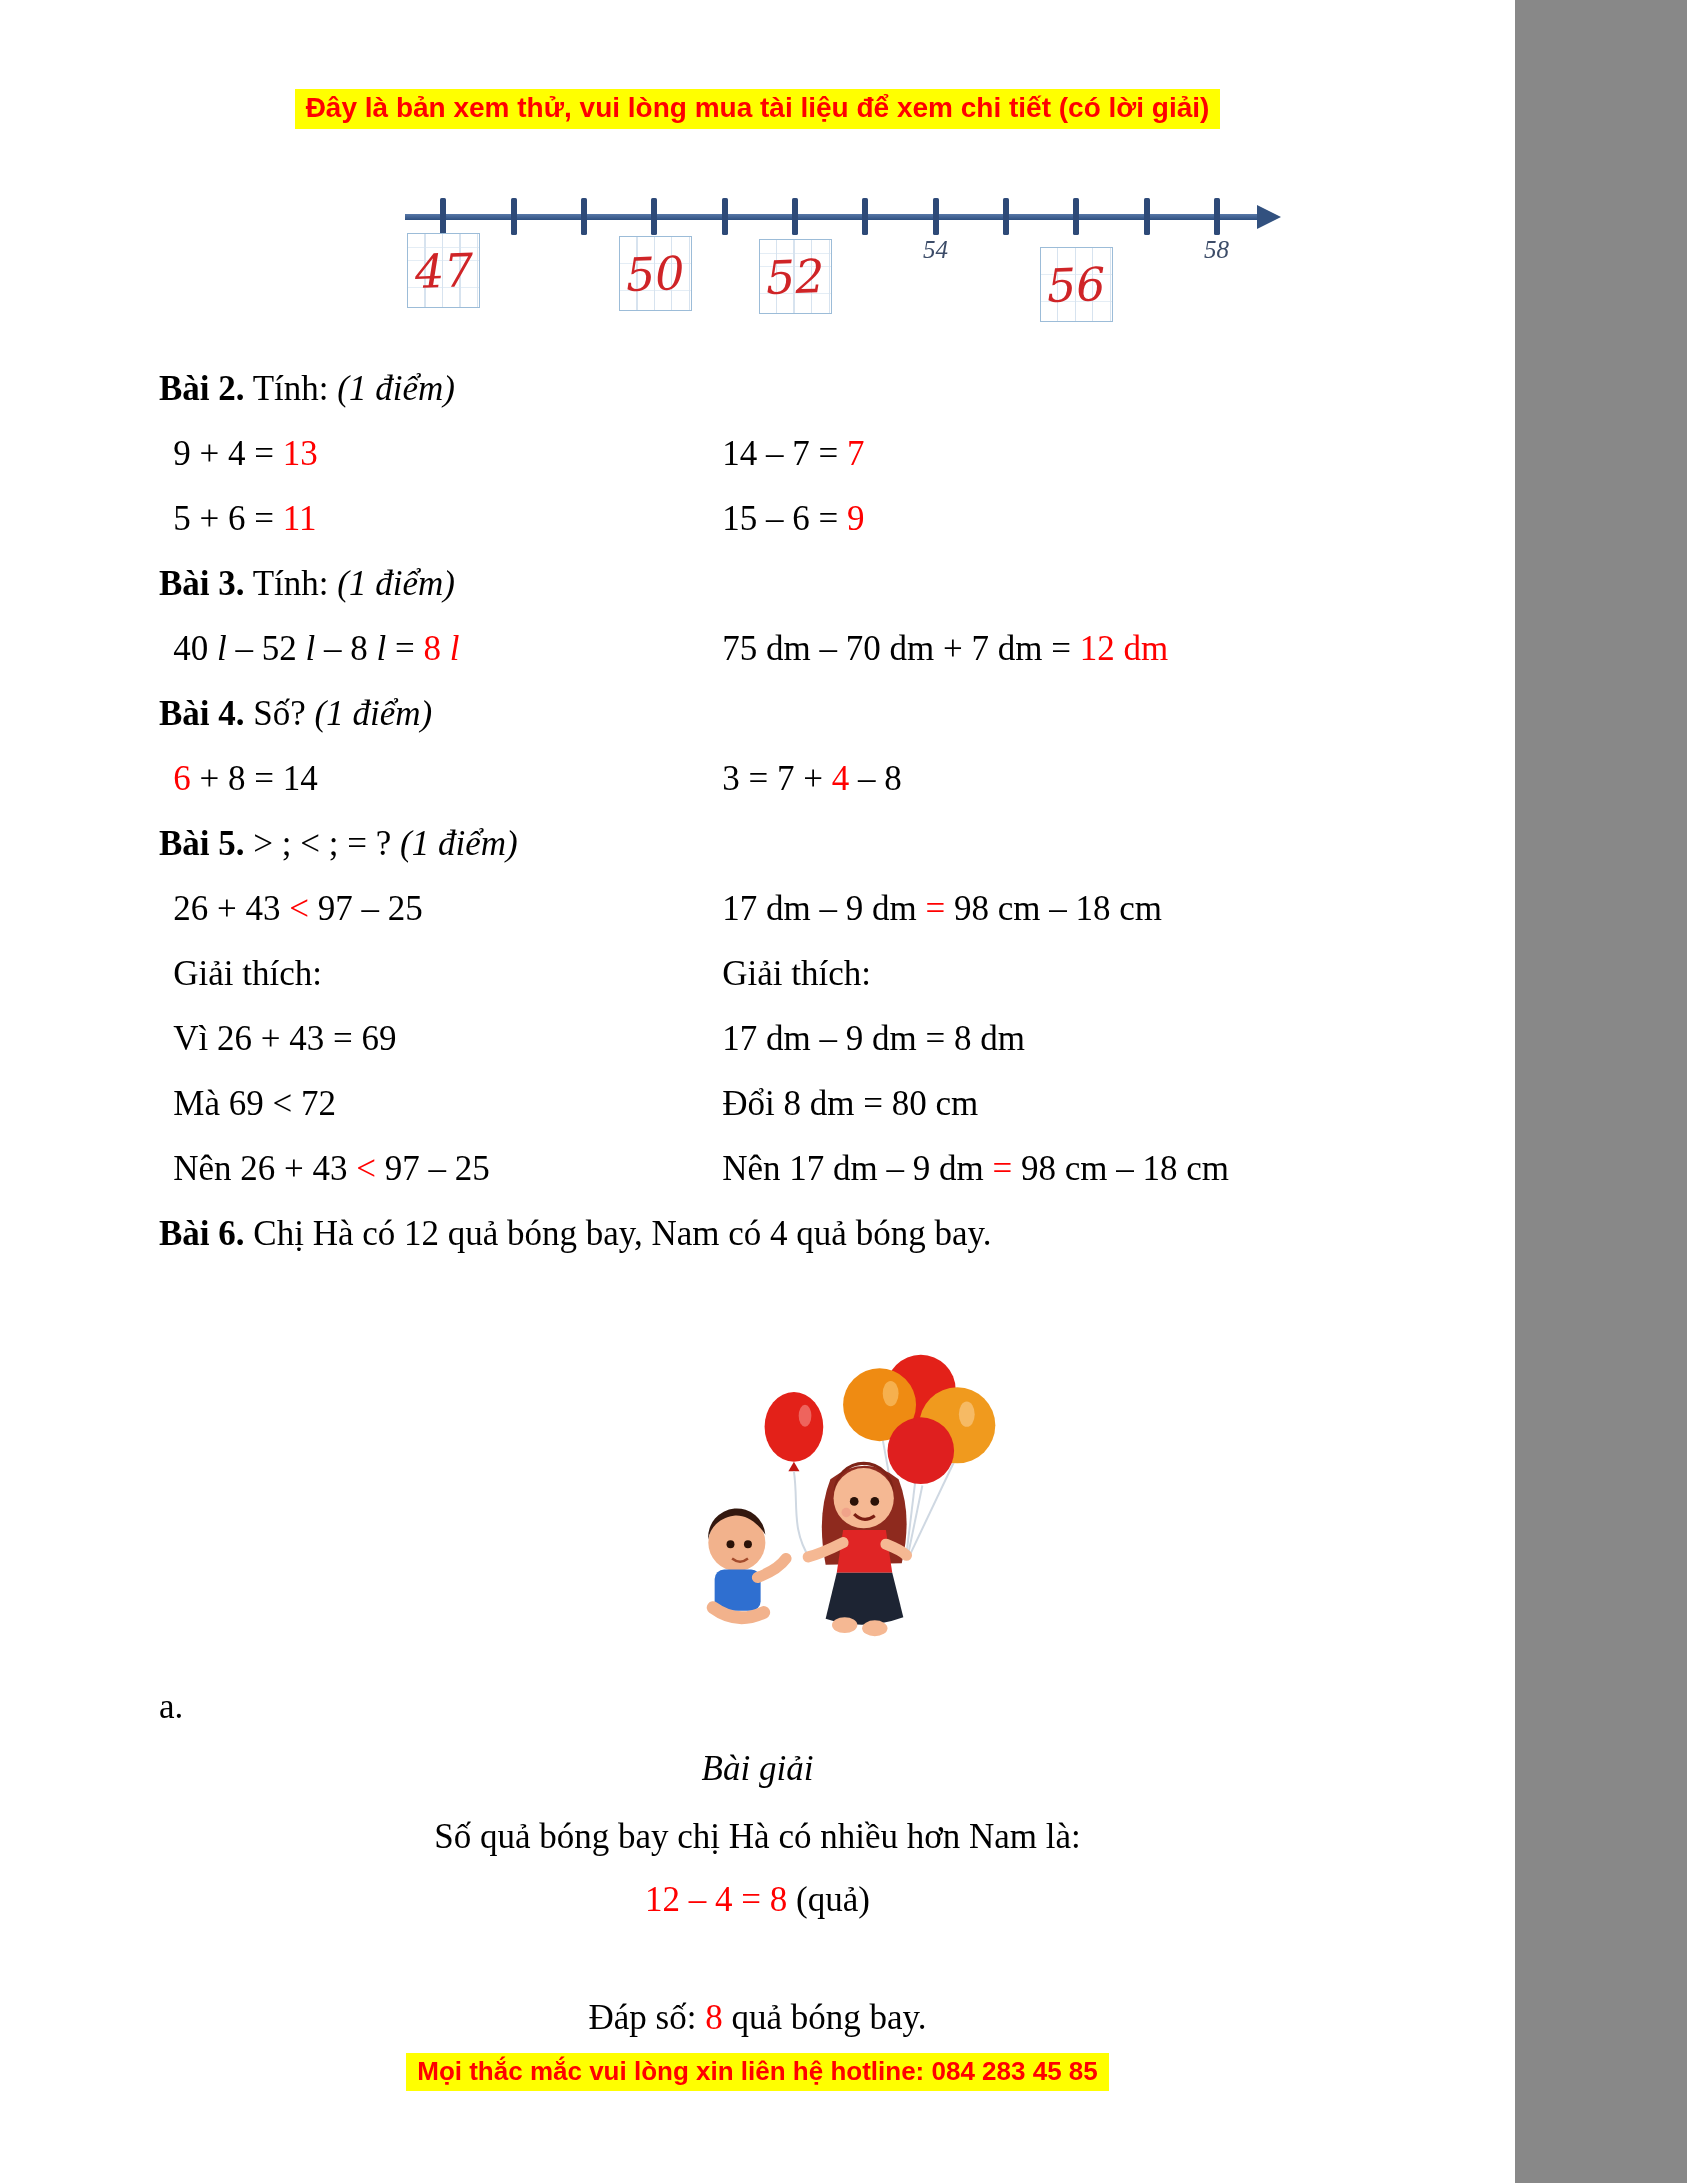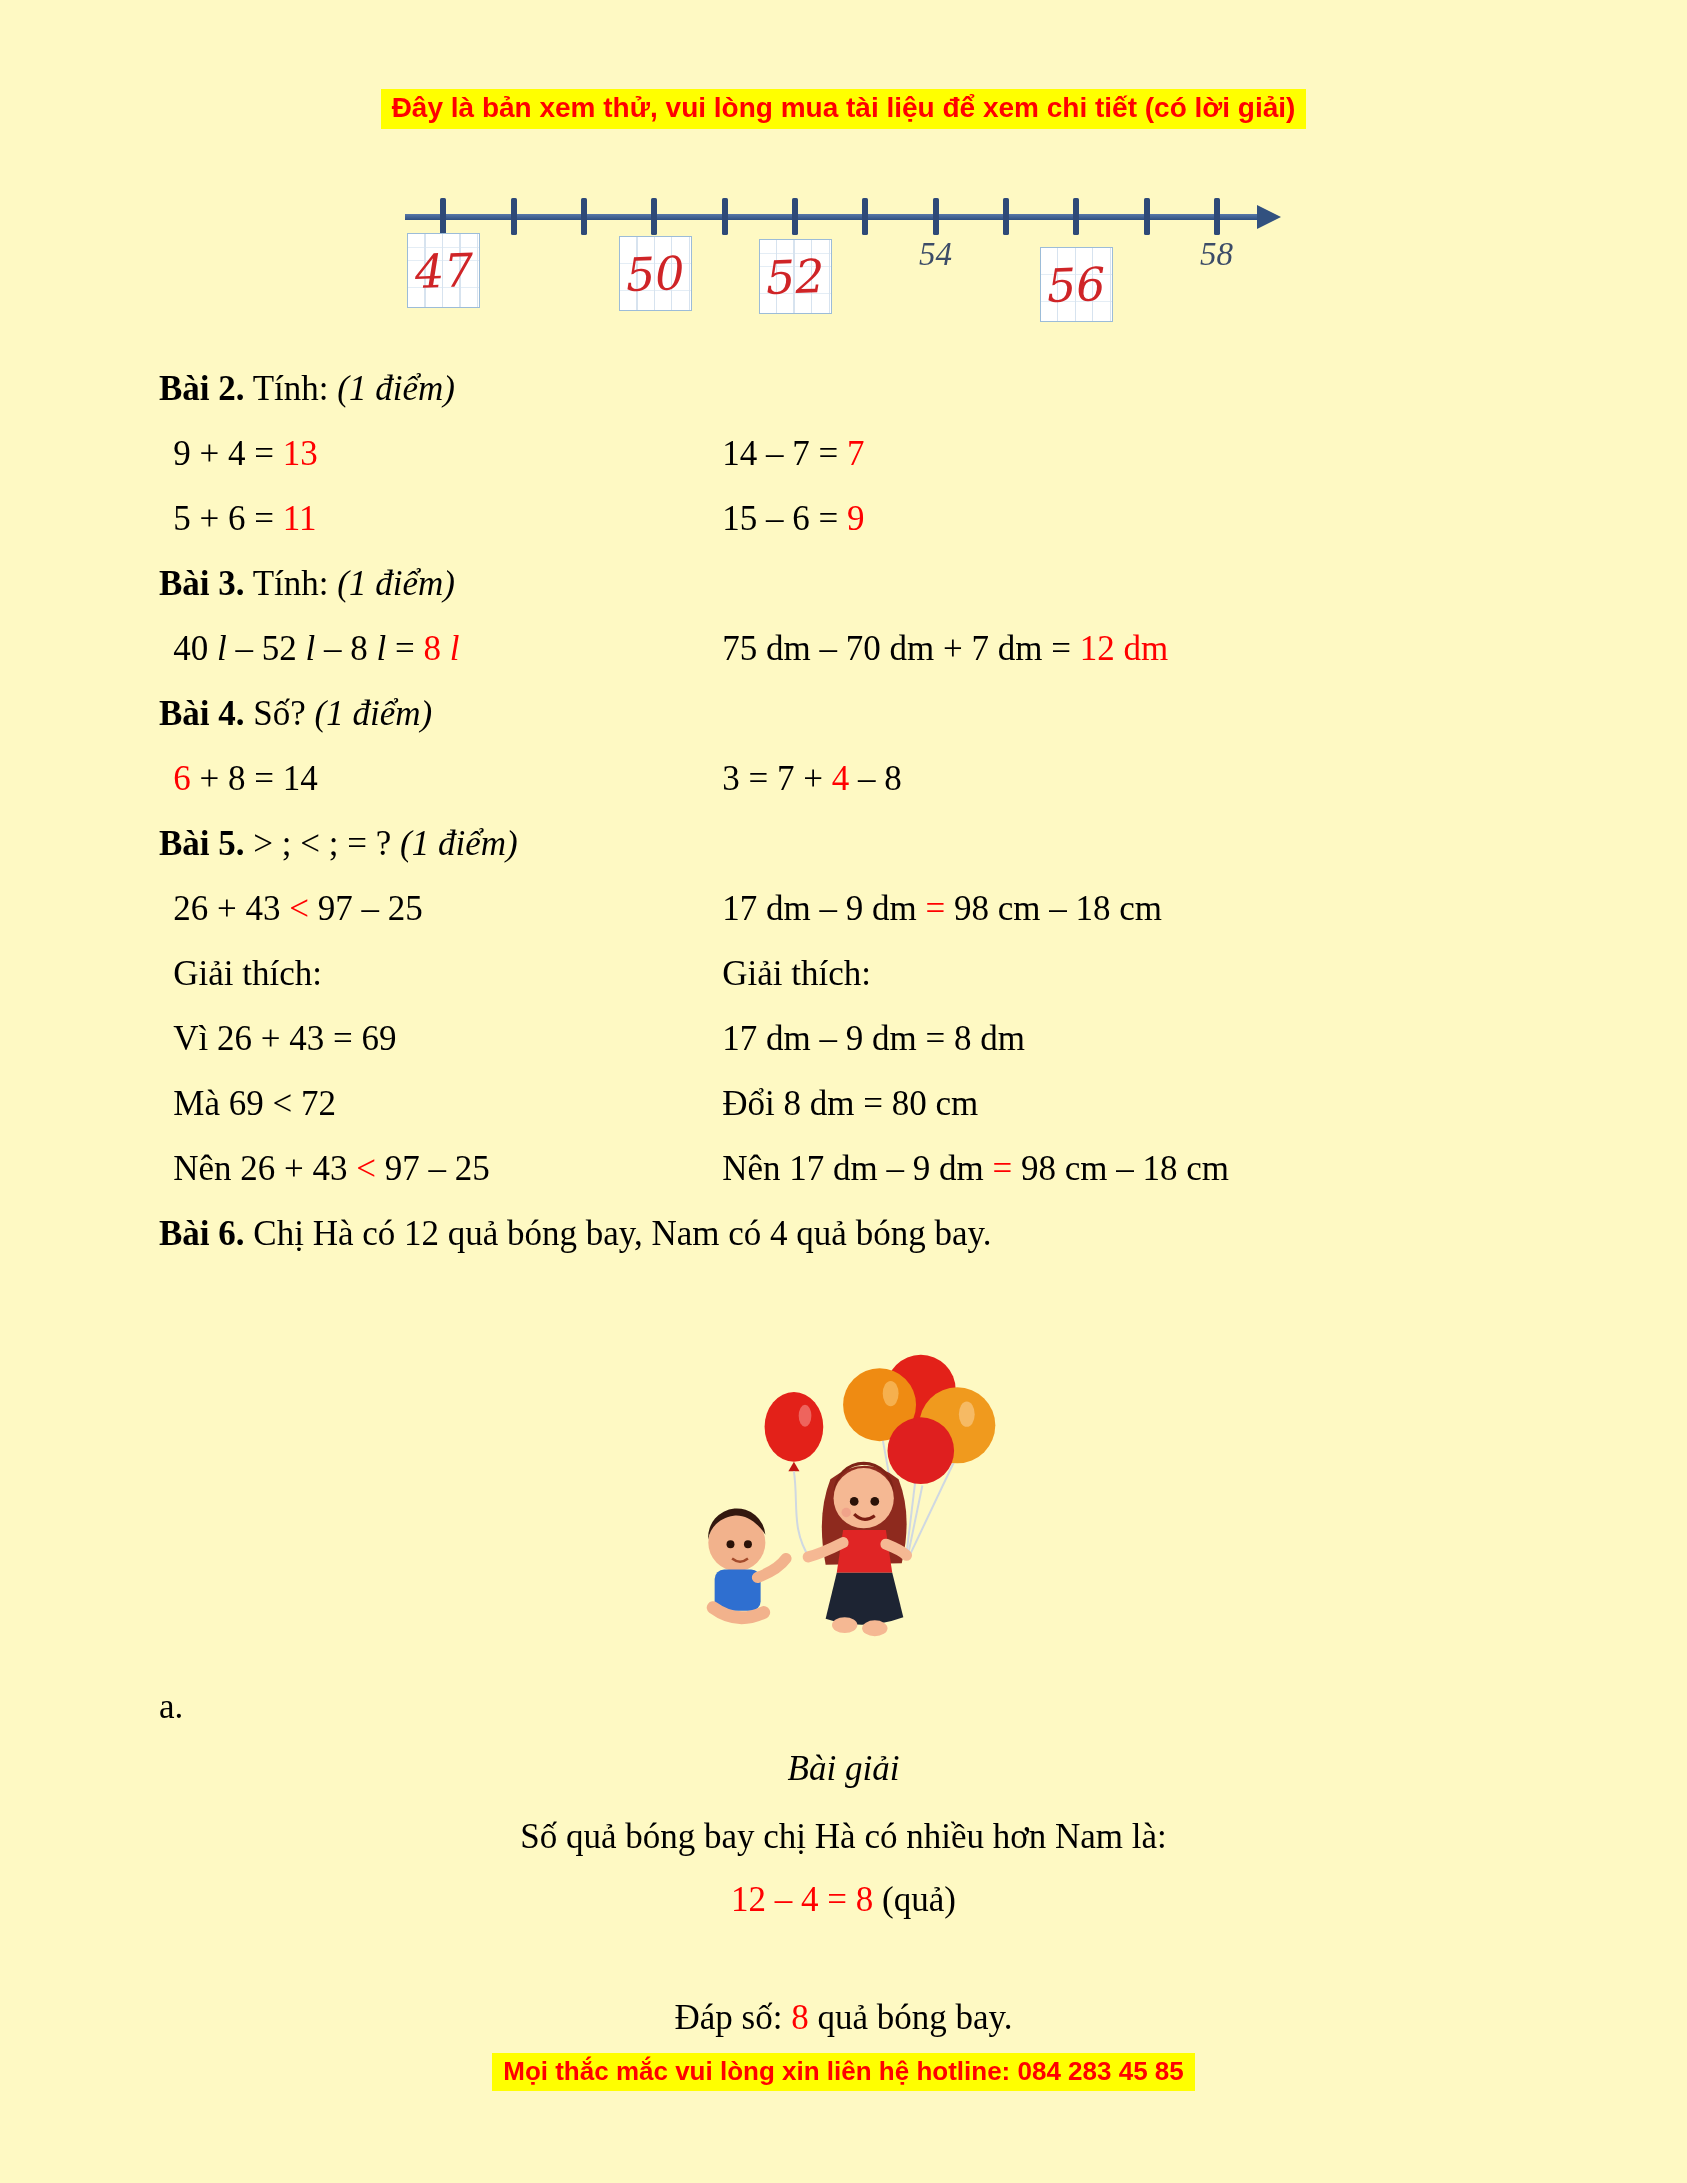--- a/index.html
+++ b/index.html
@@ -1,19 +1,19 @@
 <!DOCTYPE html>
 <html style="font-size:12.7px"><head>
 <meta charset="utf-8">
 <style>
   html,body{margin:0;padding:0;background:#888;}
   .page{
     position:relative;
-    width:1687px;height:2183px;
-    background:#fef9c3;
+    width:1515px;height:2183px;
+    background:#ffffff;
     font-family:"Liberation Serif",serif;
     font-size:35px;color:#000;
     overflow:hidden;
   }
   .red{color:#ff0000;}
   .it{font-style:italic;}
   .bd{font-weight:bold;}
 
   
   .banner{position:absolute;left:0;right:0;text-align:center;
@@ -33,21 +33,21 @@
   .tick{position:absolute;top:3.2px;width:5.6px;height:37px;background:#2e4a78;border-radius:1.6px;}
   .num-box{position:absolute;width:71px;height:73px;background:#fff;
     border:1.6px solid #9cbcd8;
     background-image:
       repeating-linear-gradient(to right,transparent 0 16px,#d7e3ef 16px 17.5px),
       repeating-linear-gradient(to bottom,transparent 0 12.7px,#e4edf5 12.7px 13.5px);
     display:flex;align-items:center;justify-content:center;}
   .num-box span{font-family:"DejaVu Serif",serif;font-style:italic;
     font-size:46px;color:#cf2427;transform:rotate(-2deg);}
   .nl-label{position:absolute;width:71px;text-align:center;
-    font-size:33px;color:#3c4c68;font-style:italic;}
+    font-size:25px;color:#3c4c68;font-style:italic;}
 
   
   .main{position:absolute;left:159px;top:356px;width:1429px;}
   .row{height:65px;display:grid;grid-template-columns:549px 1fr;
     align-items:center;padding-left:14.3px;}
   .row.title{display:block;padding:0;line-height:65px;}
 
   
   .illo{position:absolute;left:675px;top:1346px;width:333px;height:333px;}
 

